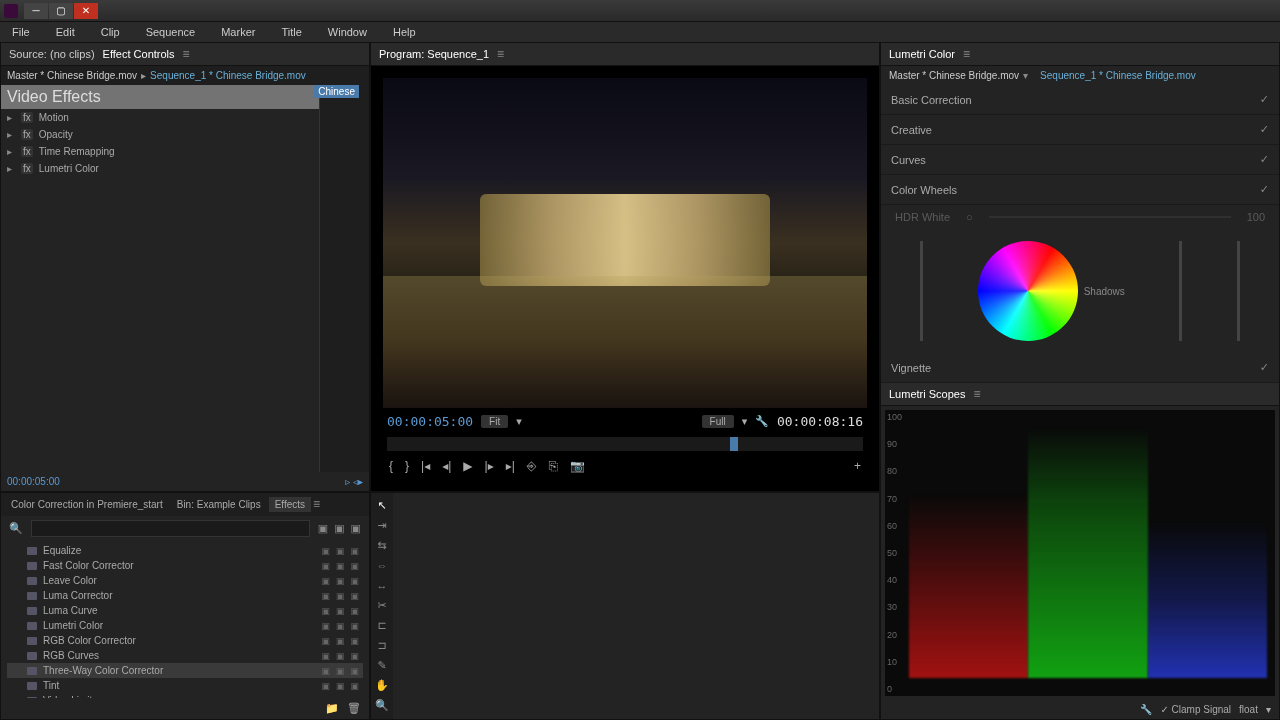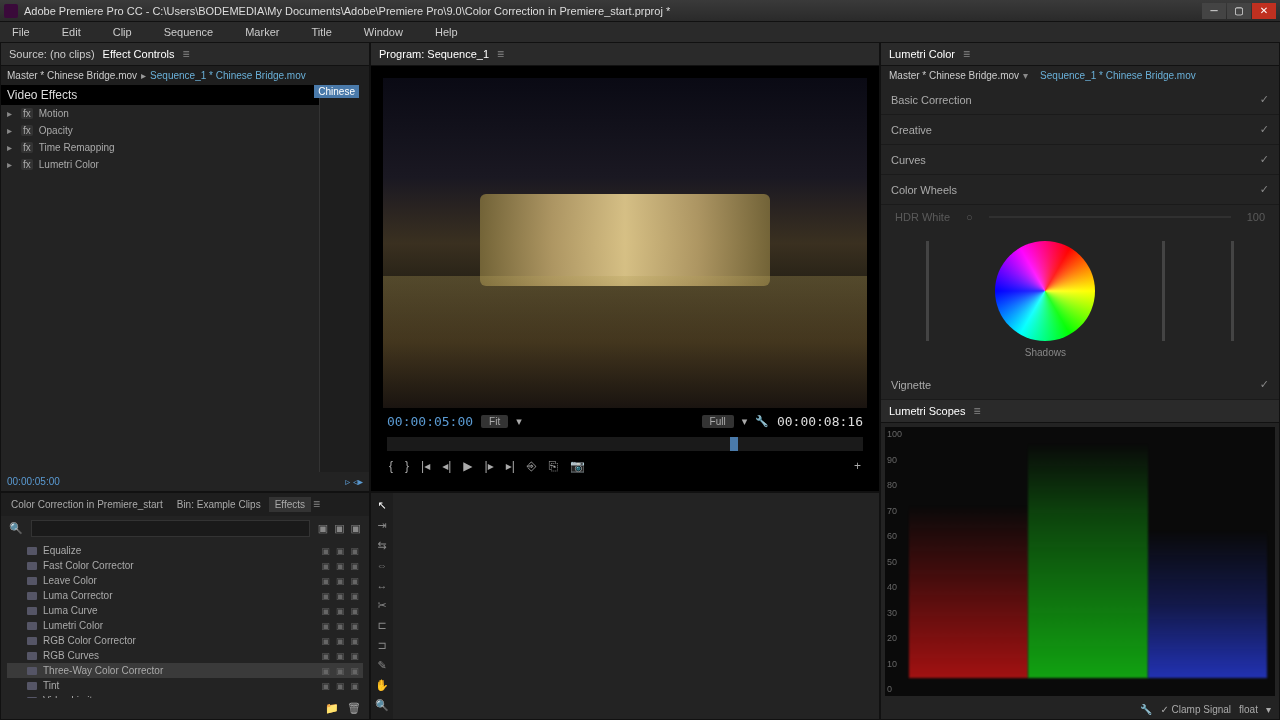--- a/index.html
+++ b/index.html
@@ -5,37 +5,37 @@
 * { margin: 0; padding: 0; box-sizing: border-box; font-family: 'Segoe UI', Arial, sans-serif; }
 body { background: #1a1a1a; color: #aaa; font-size: 11px; overflow: hidden; width: 1280px; height: 720px; }
 
 .titlebar { background: linear-gradient(#3a3a3a, #2a2a2a); height: 22px; display: flex; align-items: center; padding: 0 4px; border-bottom: 1px solid #111; }
 .titlebar-icon { width: 14px; height: 14px; background: #3a0a3a; border-radius: 2px; margin-right: 6px; }
 .titlebar-text { color: #ddd; font-size: 11px; flex: 1; }
 .winbtns { display: flex; gap: 1px; }
 .winbtn { width: 24px; height: 16px; background: #444; display: flex; align-items: center; justify-content: center; color: #fff; font-size: 10px; }
 .winbtn.close { background: #c03020; }
 
-.menubar { background: #2a2a2a; height: 20px; display: flex; align-items: center; padding: 0 4px; gap: 16px; }
+.menubar { background: #2a2a2a; height: 20px; display: flex; align-items: center; padding: 0 4px; gap: 10px; }
 .menuitem { padding: 2px 8px; color: #ccc; font-size: 11px; cursor: pointer; }
 
 .workspace { display: grid; grid-template-columns: 370px 510px 400px; grid-template-rows: 450px 228px; height: 708px; background: #111; }
 
 .panel { background: #232323; border: 1px solid #111; display: flex; flex-direction: column; overflow: hidden; }
 .panel-header { background: #2a2a2a; padding: 4px 8px; display: flex; align-items: center; gap: 8px; border-bottom: 1px solid #111; }
 .panel-tab { color: #ccc; font-size: 11px; }
 .panel-tab.active { color: #fff; }
 .menu-icon { color: #888; font-size: 12px; }
 
 .effect-controls { grid-column: 1; grid-row: 1; }
 .ec-subhead { display: flex; align-items: center; padding: 4px 6px; font-size: 10px; background: #1e1e1e; }
 .ec-subhead .master { color: #ccc; }
 .ec-subhead .arrow { color: #999; margin: 0 4px; }
 .ec-subhead .seq { color: #6ab0d8; }
-.ec-section { background: #000000; padding: 3px 6px; color: #ddd; font-size: 12px; }
+.ec-section { background: #737373; padding: 3px 6px; color: #ddd; font-size: 16px; }
 .ec-row { display: flex; align-items: center; padding: 3px 6px; gap: 6px; font-size: 10px; }
 .ec-row .tri { color: #888; width: 8px; }
 .ec-row .fx { background: #333; padding: 0 2px; border-radius: 2px; }
 .ec-row .name { flex: 1; }
 .ec-row .reset { color: #888; }
 .ec-body { flex: 1; background: #232323; position: relative; }
 .ec-timeline { position: absolute; right: 0; top: 0; bottom: 0; width: 50px; background: #1e1e1e; border-left: 1px solid #333; }
 .ec-marker { position: absolute; top: 0; right: 10px; background: #4a7aaa; color: #fff; font-size: 10px; padding: 1px 4px; }
 .ec-footer { padding: 4px 6px; color: #5a9ad2; font-size: 10px; display: flex; justify-content: space-between; }
 
@@ -53,21 +53,21 @@
 .scrubber { height: 14px; background: #1a1a1a; position: relative; margin: 2px 4px; }
 .scrubber-pos { position: absolute; left: 72%; top: 0; width: 8px; height: 100%; background: #4a7aaa; }
 
 .lumetri { grid-column: 3; grid-row: 1 / 3; display: flex; flex-direction: column; }
 .lum-sub { display: flex; align-items: center; padding: 4px 8px; font-size: 10px; }
 .lum-sub .master { color: #ccc; }
 .lum-sub .seq { color: #6ab0d8; margin-left: 8px; }
 .lum-section { display: flex; align-items: center; justify-content: space-between; padding: 8px 10px; border-bottom: 1px solid #1a1a1a; cursor: pointer; }
 .lum-section .check { color: #888; }
 .lum-wheels { padding: 12px; display: flex; justify-content: space-around; }
-.wheel-group { display: flex; flex-direction: column; align-items: center; gap: 6px; }
+.wheel-group { display: flex; flex-direction: row; align-items: center; gap: 6px; }
 .wheel { width: 100px; height: 100px; border-radius: 50%; background: conic-gradient(from 0deg, #ff0080, #ff0000, #ff8000, #ffff00, #80ff00, #00ff00, #00ff80, #00ffff, #0080ff, #0000ff, #8000ff, #ff00ff, #ff0080); position: relative; }
 .wheel.full::after { content:''; position:absolute; inset:0; border-radius:50%; background: radial-gradient(circle, rgba(255,255,255,0.2) 0%, transparent 70%); }
 .wheel.ring::after { content:''; position:absolute; inset:22px; border-radius:50%; background: #232323; }
 .wheel-label { font-size: 10px; color: #888; }
 .wheel-slider { width: 3px; height: 100px; background: #444; }
 .hdr-row { display: flex; align-items: center; padding: 6px 14px; gap: 16px; opacity: 0.4; }
 .hdr-slider { flex: 1; height: 2px; background: #444; }
 
 .scopes-panel { flex: 1; min-height: 0; display: flex; flex-direction: column; }
 .scopes-canvas { flex: 1; background: #0a0a0a; position: relative; margin: 4px; overflow: hidden; }
@@ -96,21 +96,20 @@
 .tl-tool { width: 14px; height: 14px; color: #888; font-size: 11px; text-align: center; cursor: pointer; }
 .tl-tool.active { color: #fff; }
 .tl-main { flex: 1; display: flex; flex-direction: column; }
 .audio-meter { width: 14px; background: #1a1a1a; border-left: 1px solid #333; }
 </style>
 </head>
 <body>
 
 <div class="titlebar">
   <div class="titlebar-icon"></div>
-  <div class="titlebar-text">Adobe Premiere Pro CC - C:\Users\BODEMEDIA\My Documents\Adobe\Premiere Pro\9.0\Color Correction in Premiere_start.prproj *</div>
   <div class="winbtns">
     <div class="winbtn">─</div>
     <div class="winbtn">▢</div>
     <div class="winbtn close">✕</div>
   </div>
 </div>
 
 <div class="menubar">
   <div class="menuitem">File</div>
   <div class="menuitem">Edit</div>

